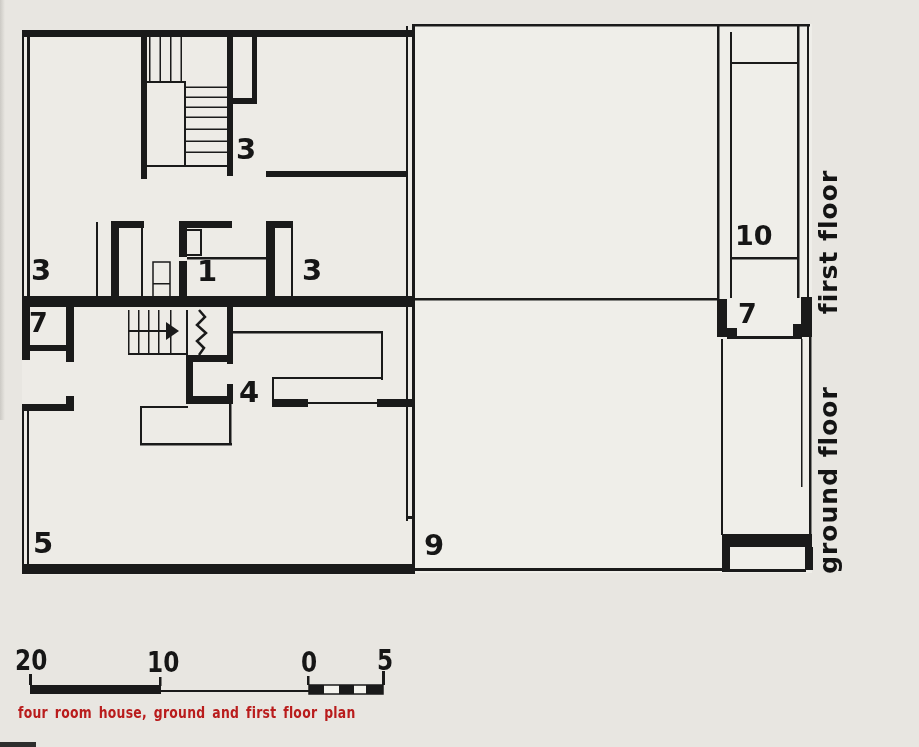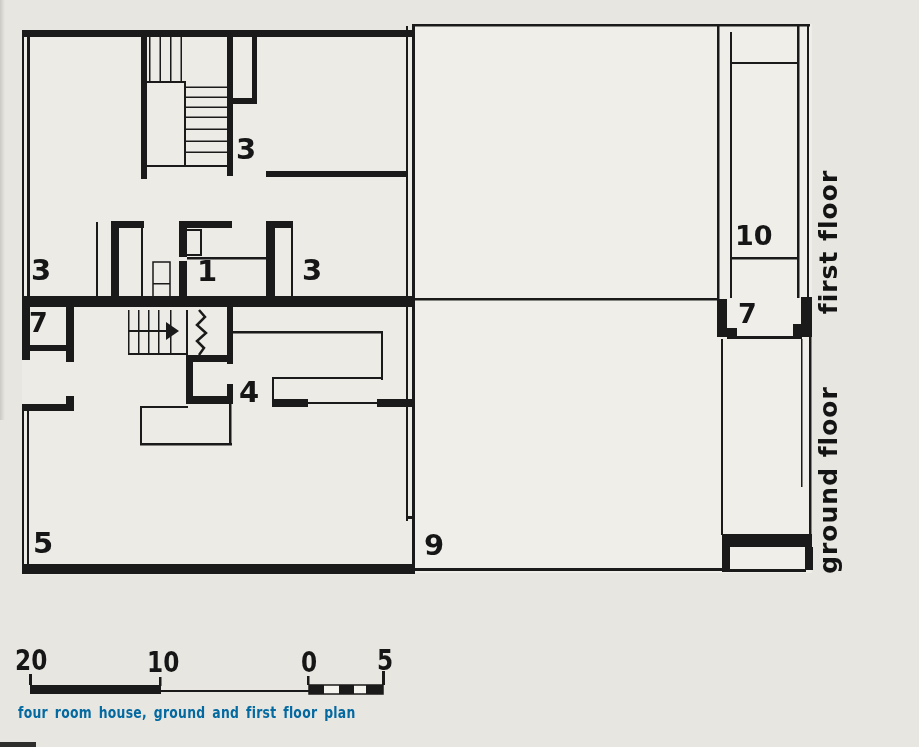--- a/index.html
+++ b/index.html
@@ -25,21 +25,21 @@
   }
   .num{font-size:29px;}
   .num-sm{font-size:27px;}
   .cond{display:inline-block;transform:scaleX(0.8);transform-origin:0 0;}
   .floor-title{
     position:absolute;color:#141414;font-weight:bold;font-size:25px;
     letter-spacing:1px;transform:translate(-50%,-50%) rotate(-90deg);
     white-space:nowrap;
   }
   .caption{
-    position:absolute;color:#0369a1;font-weight:bold;font-size:15.5px;
+    position:absolute;color:#b91c1c;font-weight:bold;font-size:15.5px;
     letter-spacing:.3px;word-spacing:3px;white-space:nowrap;text-align:center;
   }
   .scale-num{font-size:29px;}
 </style>
 </head>
 <body>
 
 <div class="page">
 
   <div class="block-fill fill-left"></div>

